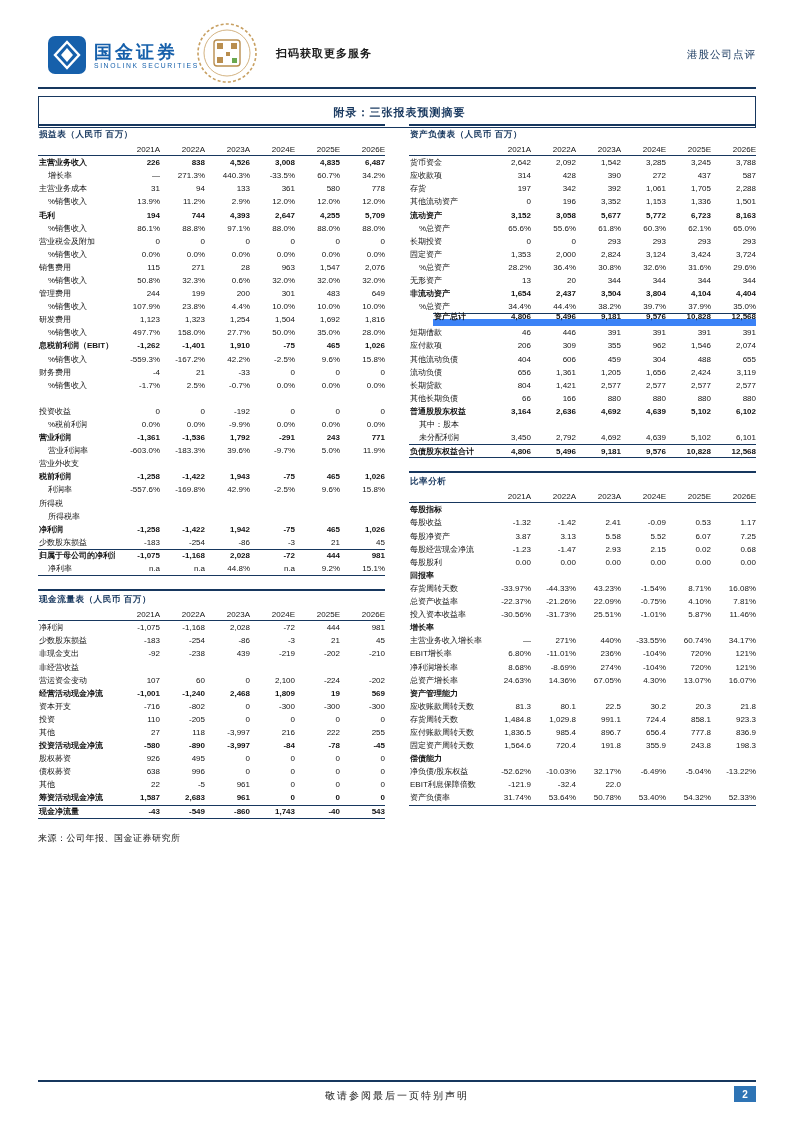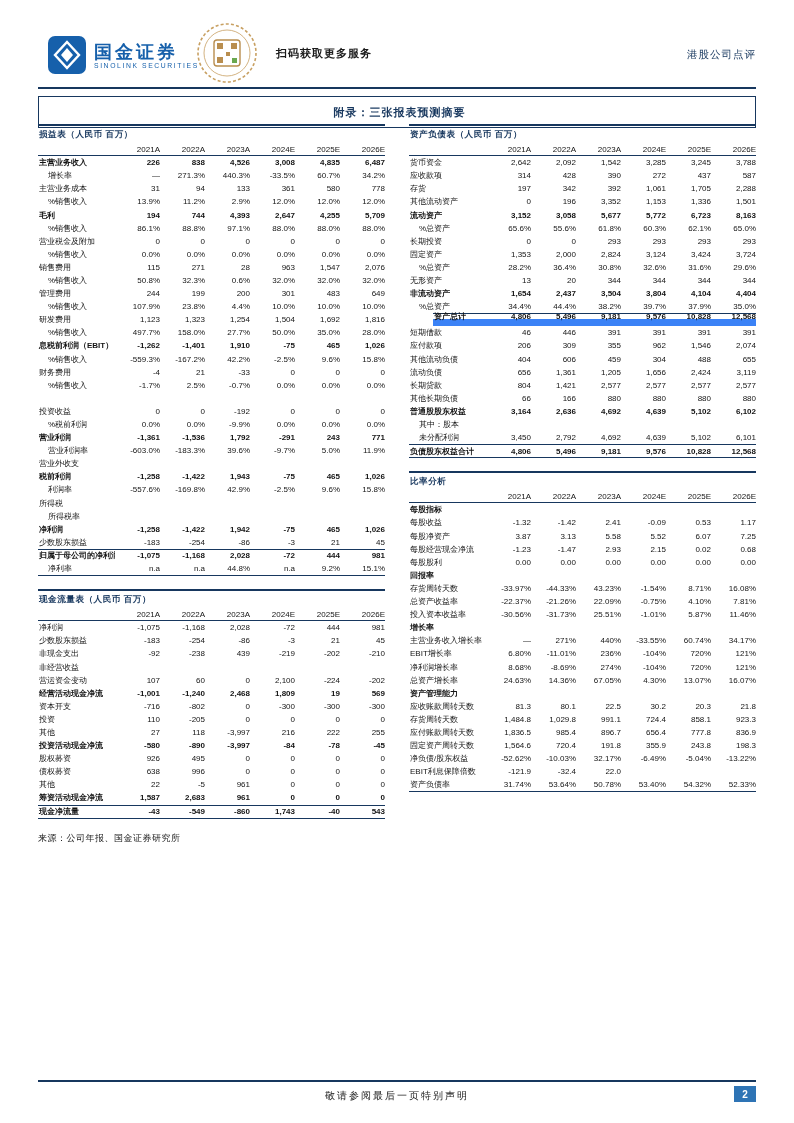--- a/index.html
+++ b/index.html
@@ -933,20 +933,29 @@
           </div>
           <div class="trow">
             <div class="tlabel">固定资产周转天数</div>
             <div class="tcell">1,564.6</div>
             <div class="tcell">720.4</div>
             <div class="tcell">191.8</div>
             <div class="tcell">355.9</div>
             <div class="tcell">243.8</div>
             <div class="tcell">198.3</div>
           </div>
+          <div class="trow b">
+            <div class="tlabel">偿债能力</div>
+            <div class="tcell"></div>
+            <div class="tcell"></div>
+            <div class="tcell"></div>
+            <div class="tcell"></div>
+            <div class="tcell"></div>
+            <div class="tcell"></div>
+          </div>
           <div class="trow">
             <div class="tlabel">净负债/股东权益</div>
             <div class="tcell">-52.62%</div>
             <div class="tcell">-10.03%</div>
             <div class="tcell">32.17%</div>
             <div class="tcell">-6.49%</div>
             <div class="tcell">-5.04%</div>
             <div class="tcell">-13.22%</div>
           </div>
           <div class="trow">

